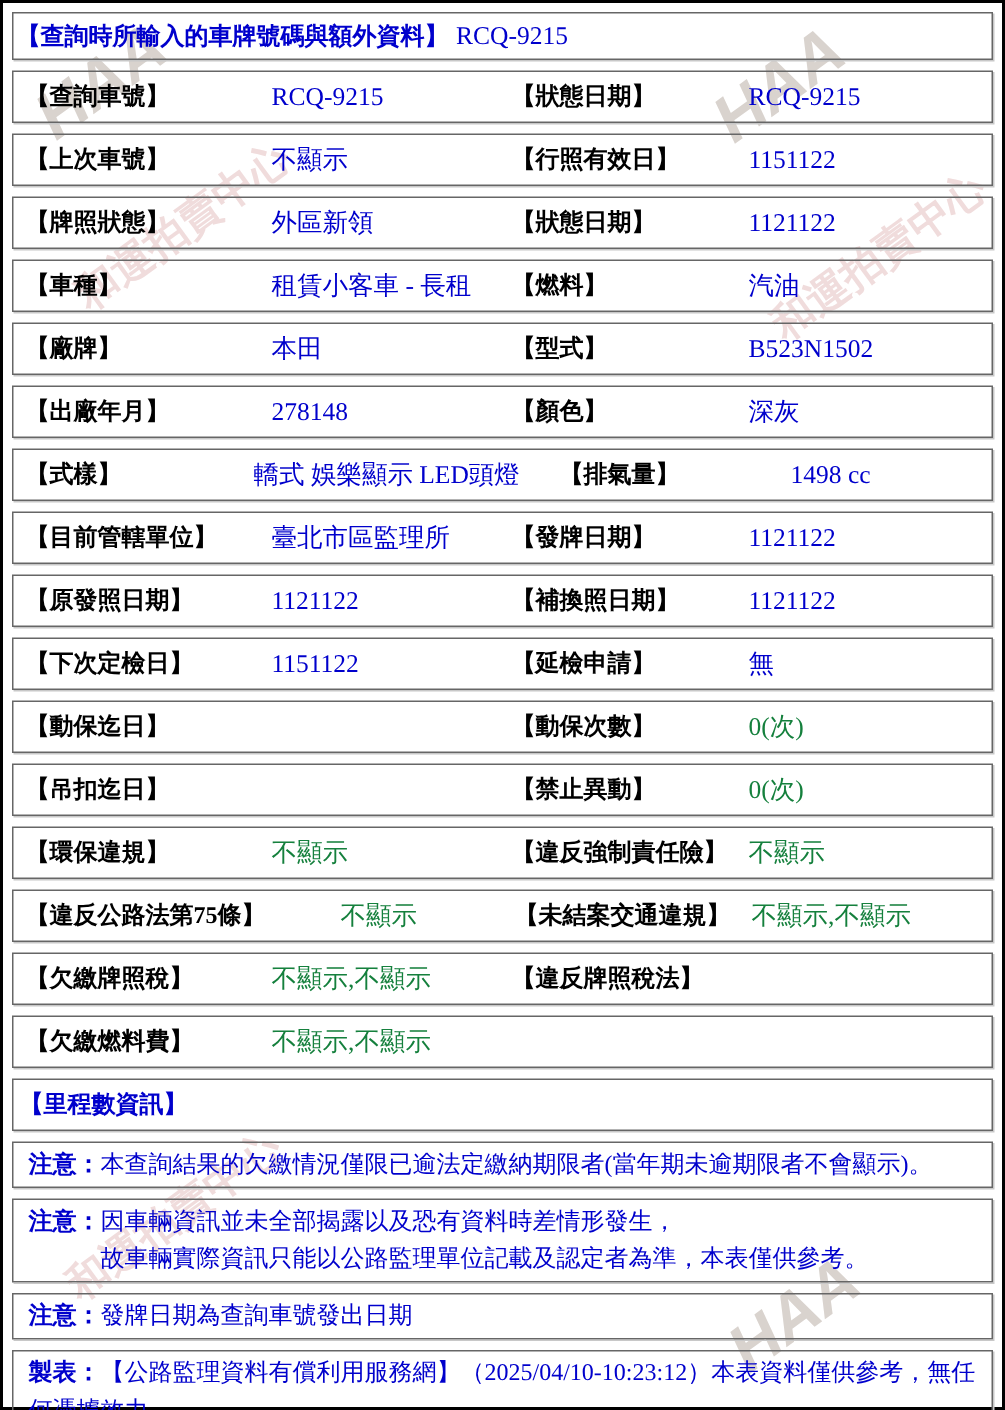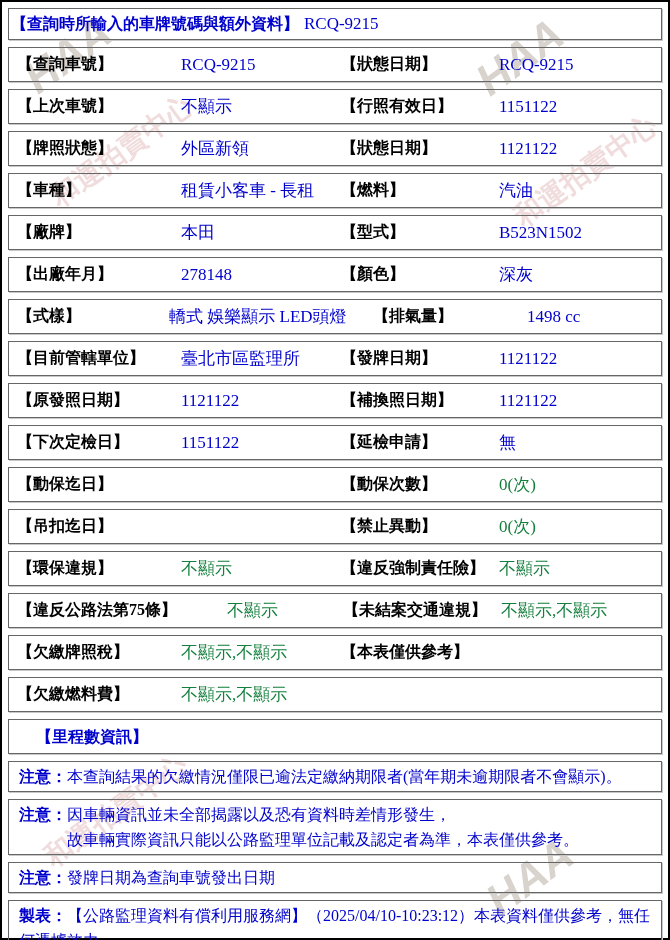--- a/index.html
+++ b/index.html
@@ -24,21 +24,21 @@
        align-items:center;height:33px;padding-left:8px;}
   .row.wide-value{grid-template-columns:138px 210px 130px auto;}
   .row.wide-label{grid-template-columns:196px 122px 158px auto;}
   .c-l1,.c-l2{font-weight:bold;font-size:16px;color:#000;white-space:nowrap;}
   .c-l2{padding-left:8px;}
   .c-v1,.c-v2{font-size:17px;color:#0000cc;white-space:nowrap;}
   .c-v1{padding-left:14px;}
   .c-v2{padding-left:8px;}
   .row.wide-value .c-v2{padding-left:32px;}
   .red{color:#15803d;}
-  .section{height:33px;line-height:33px;padding-left:27px;
+  .section{height:33px;line-height:33px;padding-left:4px;
            color:#0000cc;font-weight:bold;font-size:16px;}
   .note{padding:2px 8px 2px 10px;font-size:16px;line-height:25px;color:#0000cc;}
   .note .nl{font-weight:bold;margin-top:44px;}
   .note .nt{white-space:pre-line;}
 </style>
 </head>
 <body>
 
 <div class="page">
 
@@ -136,21 +136,21 @@
   </div>
         <div class="bx row wide-label">
     <span class="c-l1">【違反公路法第75條】</span>
     <span class="c-v1 red">不顯示</span>
     <span class="c-l2">【未結案交通違規】</span>
     <span class="c-v2 red">不顯示,不顯示</span>
   </div>
         <div class="bx row">
     <span class="c-l1">【欠繳牌照稅】</span>
     <span class="c-v1 red">不顯示,不顯示</span>
-    <span class="c-l2">【本表僅供參考】</span>
+    <span class="c-l2">【違反牌照稅法】</span>
     <span class="c-v2"></span>
   </div>
         <div class="bx row">
     <span class="c-l1">【欠繳燃料費】</span>
     <span class="c-v1 red">不顯示,不顯示</span>
     <span class="c-l2"></span>
     <span class="c-v2"></span>
   </div>
       </div>
 

